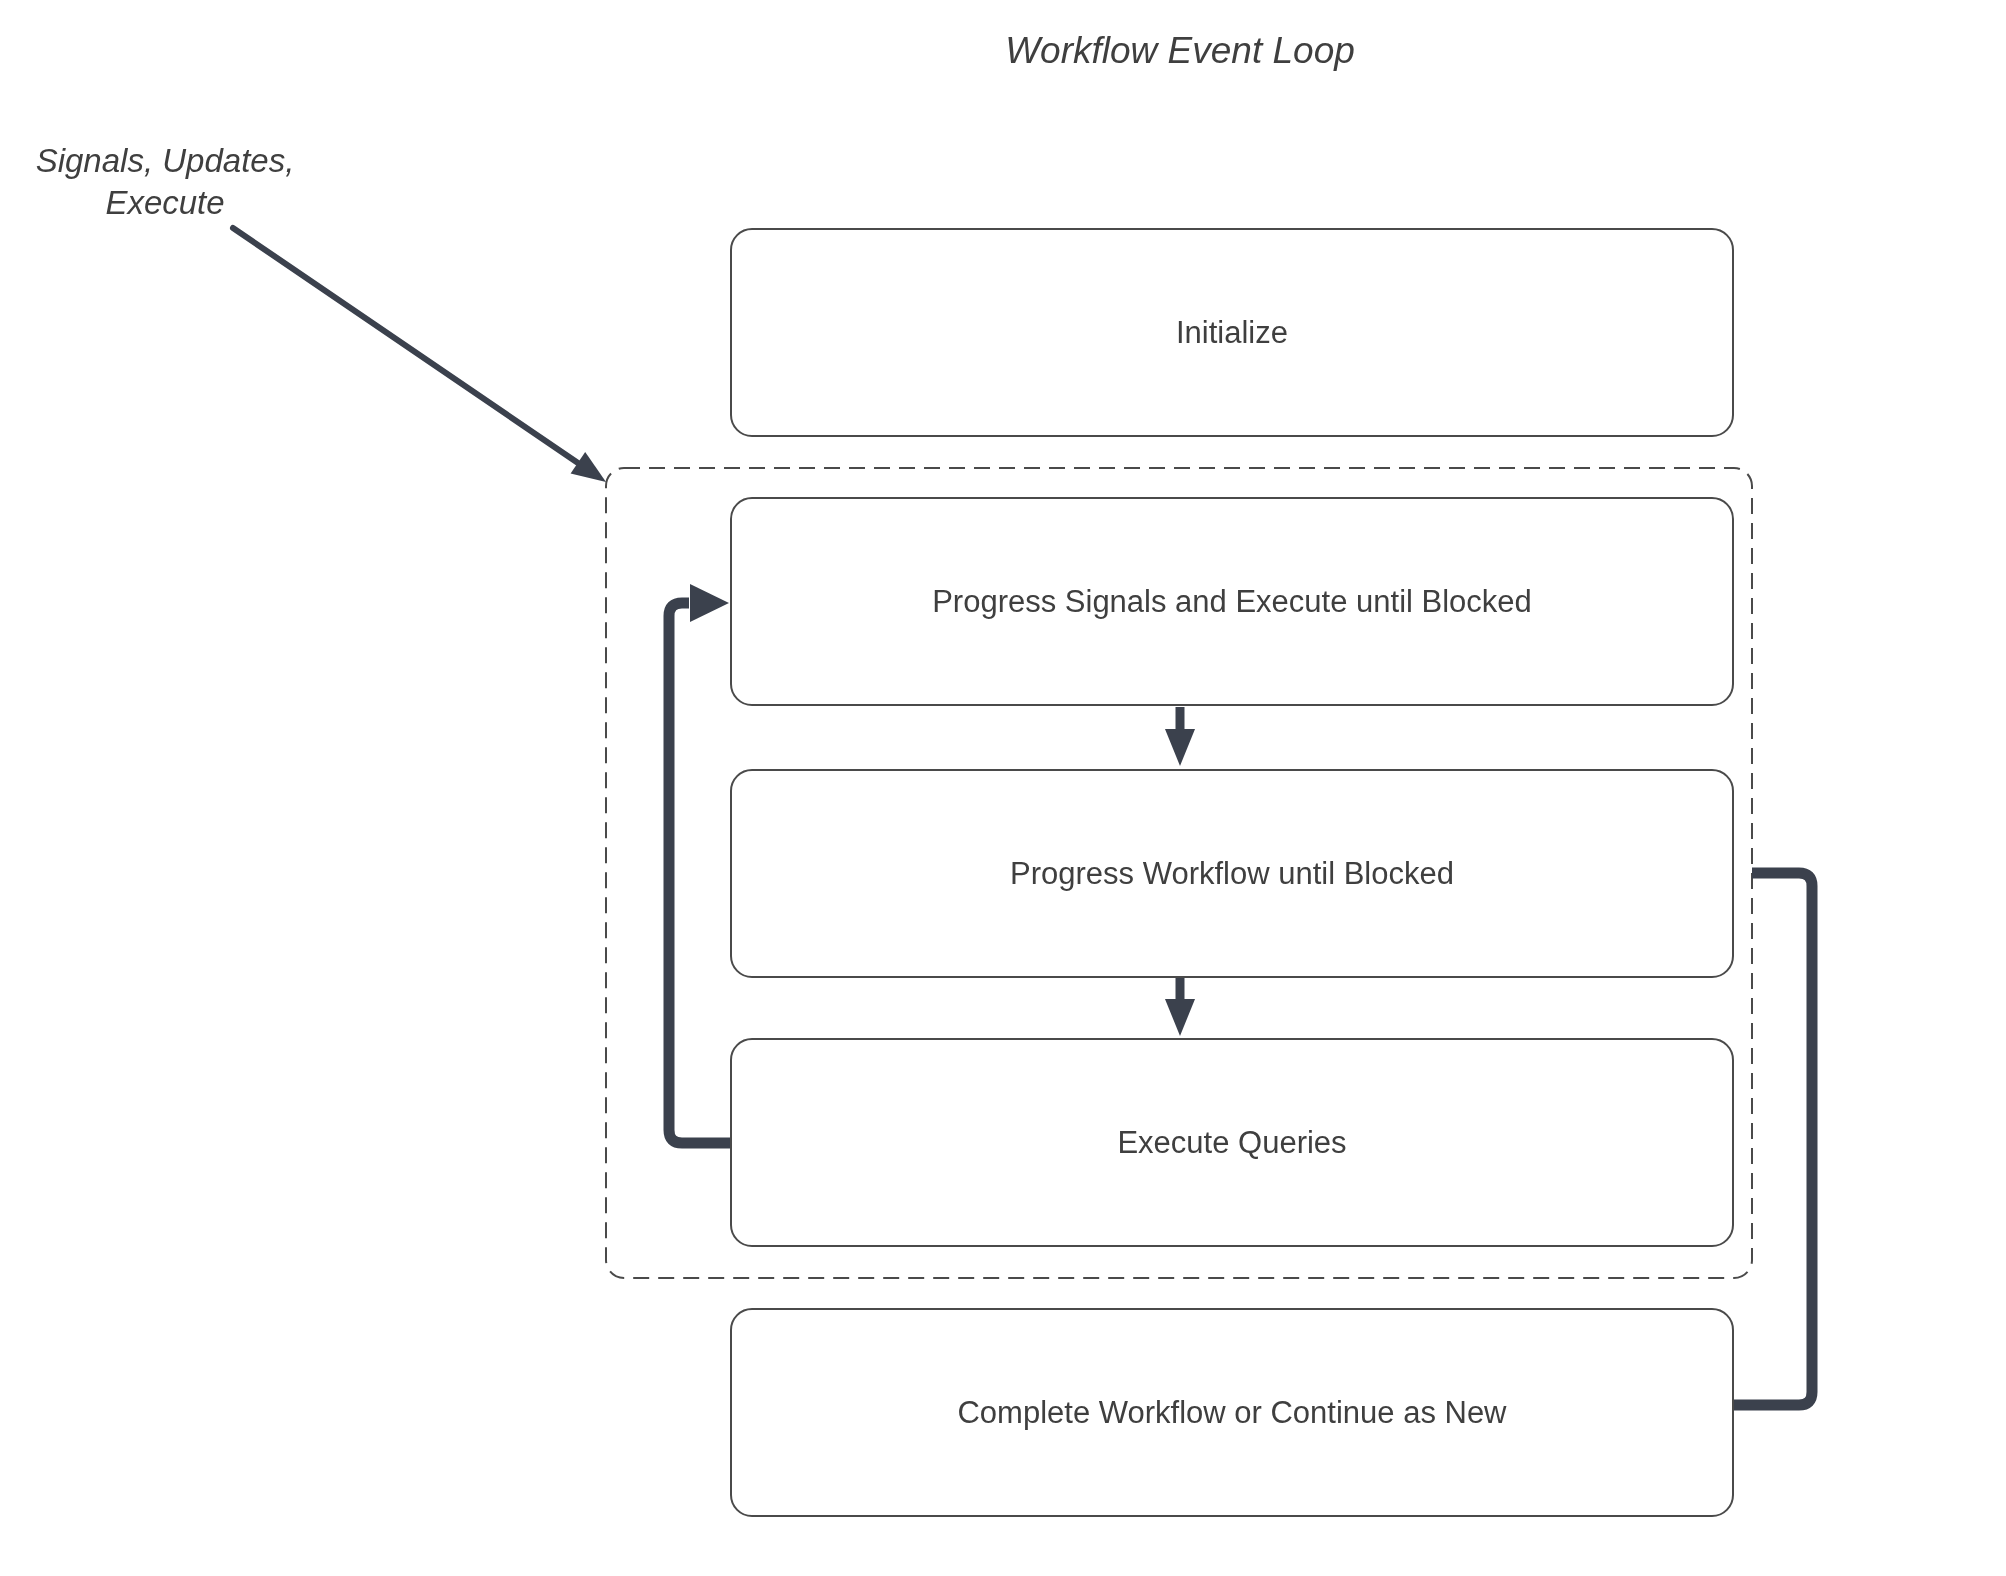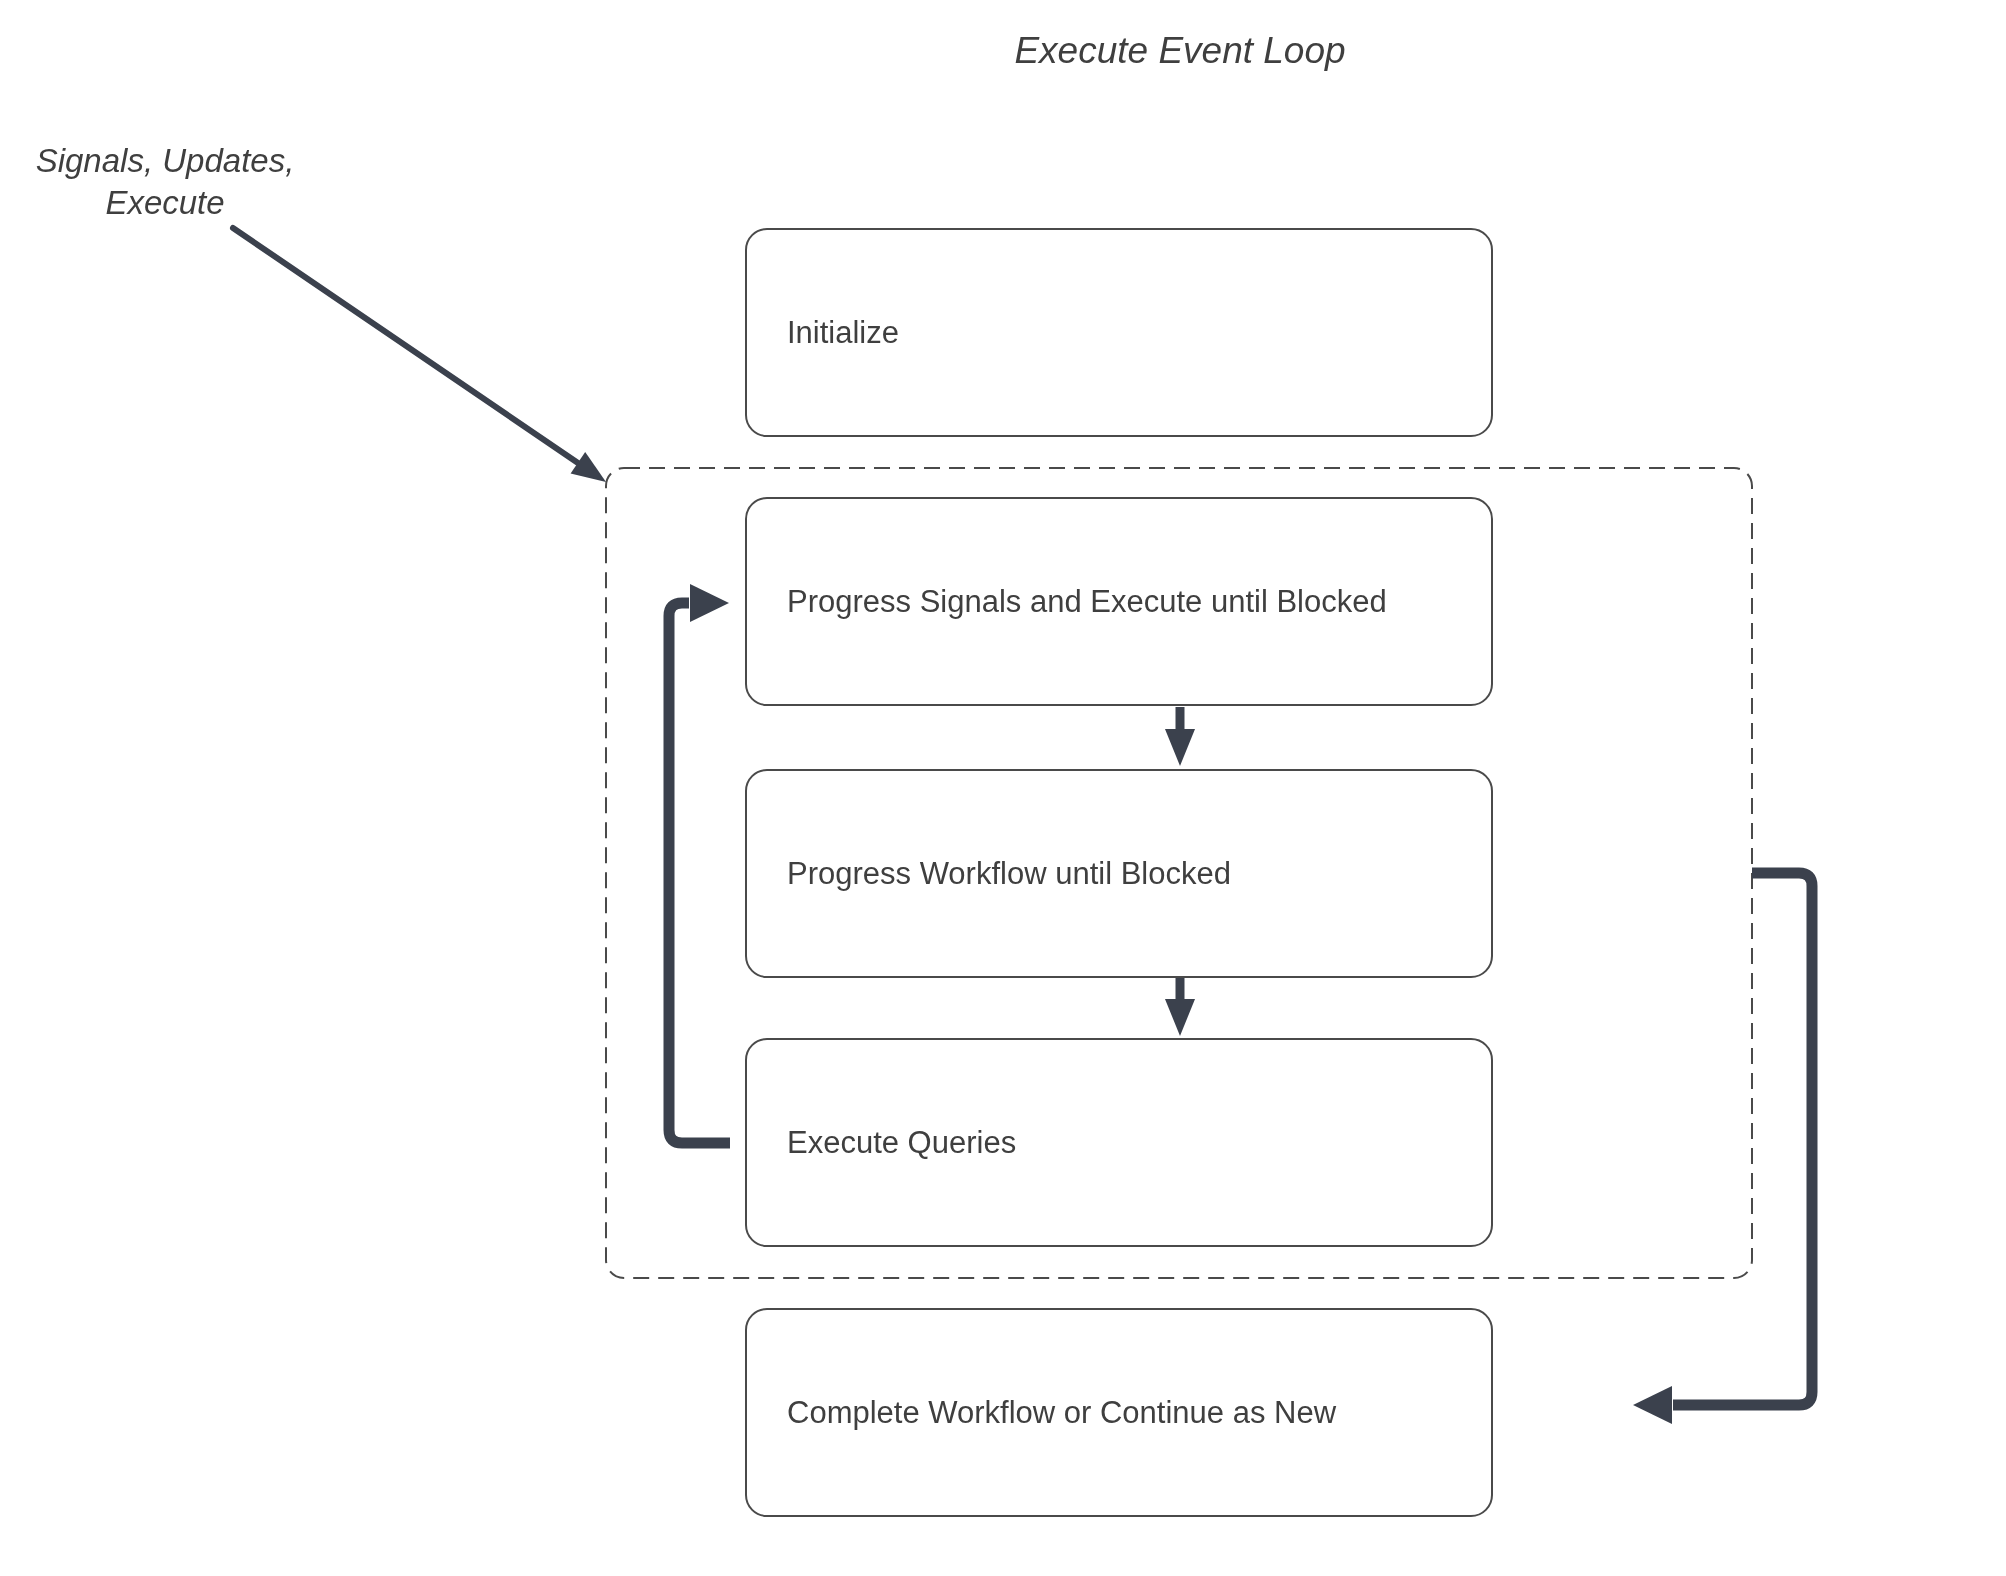--- a/index.html
+++ b/index.html
@@ -18,47 +18,46 @@
     text-align:center;font-size:37px;font-style:italic;
     color:var(--text-color);
   }
   .side-label{
     position:absolute;left:15px;top:140px;width:300px;
     text-align:center;font-size:33px;line-height:42px;
     color:var(--text-color);
     font-style:italic;
   }
   .node{
-    position:absolute;left:730px;width:748px;height:209px;
+    position:absolute;left:730px;width:1004px;height:209px;
     border:2px solid var(--border-color);border-radius:22px;
     background:var(--bg-color);
-    display:flex;align-items:center;
+    display:flex;align-items:center;justify-content:center;
     text-align:center;font-size:31px;color:var(--text-color);
     padding:0 40px;
-    margin-left:15px;
   }
   .node-initialize{top:228px;}
   .node-signals{top:497px;}
   .node-workflow{top:769px;}
   .node-queries{top:1038px;}
   .node-complete{top:1308px;}
 
   svg.overlay{position:absolute;left:0;top:0;width:2006px;height:1576px;}
   .dashed-rect{fill:none;stroke:var(--border-color);stroke-width:2;stroke-dasharray:16 9;}
   .thick-line{fill:none;stroke:var(--arrow-color);stroke-width:11;}
   .thin-arrow-line{fill:none;stroke:var(--arrow-color);stroke-width:6;stroke-linecap:round;}
   .shaft{fill:none;stroke:var(--arrow-color);stroke-width:9;}
   .head{fill:var(--arrow-color);stroke:none;}
 </style>
 </head>
 <body>
 
 <div class="canvas">
 
-  <div class="diagram-title">Execute Event Loop</div>
+  <div class="diagram-title">Workflow Event Loop</div>
 
   <div class="side-label">
     <div>Signals, Updates,</div>
     <div>Execute</div>
   </div>
 
   <svg class="overlay" viewBox="0 0 2006 1576">
 
     <rect class="dashed-rect" x="606" y="468" width="1146" height="810" rx="18"></rect>
 

